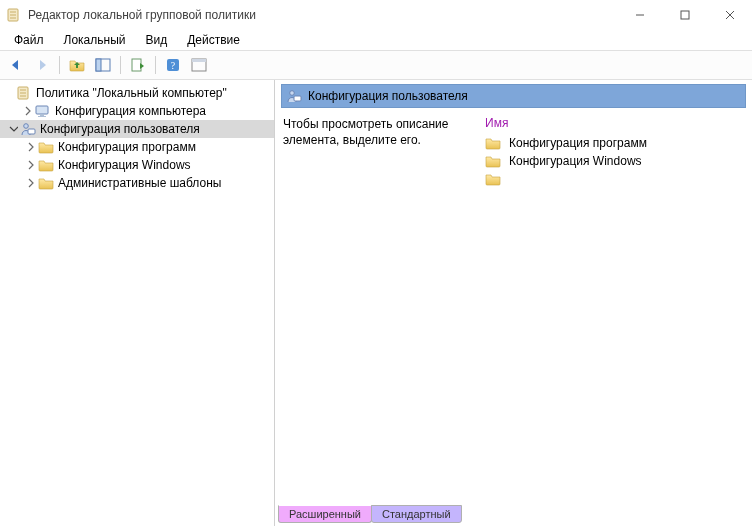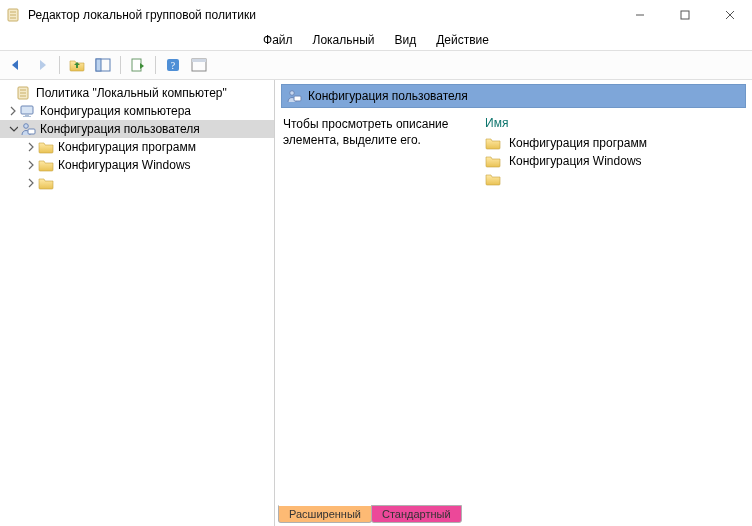--- a/index.html
+++ b/index.html
@@ -23,37 +23,36 @@
     background: #fff;
     color: #555;
   }
   .titlebar .app-icon {
     width: 16px; height: 16px;
     margin-right: 6px;
   }
   .titlebar .title-text {
     flex: 1;
     font-size: 12px;
-    color: #000000;
+    color: #404040;
   }
   .win-controls { display: flex; }
   .win-btn {
     width: 45px; height: 28px;
     display: flex; align-items: center; justify-content: center;
     color: #555; font-size: 13px;
   }
 
   
   .menubar {
     height: 20px;
     display: flex;
     align-items: center;
     padding: 0 4px;
     gap: 0;
-    justify-content: center;
   }
   .menuitem {
     padding: 2px 10px;
     color: #000;
   }
 
   
   .toolbar {
     height: 28px;
     display: flex;
@@ -137,21 +136,21 @@
     padding: 0 6px 0 2px;
     color: #000;
     line-height: 1.35;
   }
   .list-col {
     flex: 1;
     padding-left: 4px;
   }
   .list-header {
     padding: 0 2px 4px 2px;
-    color: #0f766e;
+    color: #a21caf;
   }
   .list-item {
     display: flex;
     align-items: center;
     height: 18px;
     gap: 4px;
     padding: 0 2px;
     white-space: nowrap;
   }
 
@@ -160,30 +159,30 @@
     height: 22px;
     display: flex;
     align-items: flex-start;
     padding: 0 4px;
     border-top: 1px solid #fff;
   }
   .tab {
     padding: 2px 10px;
     border: 1px solid #b0b0b0;
     border-top: 1px solid #b0b0b0;
-    background: #ec4899;
+    background: #c4b5fd;
     position: relative;
     top: -1px;
     font-size: 11px;
     color: #333;
     border-radius: 0 0 3px 3px;
     margin-left: -1px;
   }
   .tab.active {
-    background: #fdba74;
+    background: #f0abfc;
     border-top-color: #fff;
   }
 
   svg { display: block; }
 </style>
 </head>
 <body>
 
 <svg width="0" height="0" style="position:absolute">
   <defs>
@@ -299,21 +298,21 @@
     <div class="tree-row" style="padding-left:2px">
       <span class="tree-toggle"></span>
       <span class="tree-icon">
           <svg width="16" height="16">
             <use href="#scroll-icon"></use>
           </svg>
         </span>
       <span class="tree-label">Политика "Локальный компьютер"</span>
     </div>
 
-    <div class="tree-row" style="padding-left:6px">
+    <div class="tree-row" style="padding-left:21px">
       <span class="tree-toggle">
         <svg width="10" height="10">
             <path d="M3 1l4 4-4 4" fill="none" stroke="#6a6a6a" stroke-width="1.2"></path>
           </svg>
       </span>
       <span class="tree-icon">
           <svg width="16" height="16">
             <use href="#pc-cfg-icon"></use>
           </svg>
         </span>
@@ -366,20 +365,21 @@
       <span class="tree-toggle">
         <svg width="10" height="10">
             <path d="M3 1l4 4-4 4" fill="none" stroke="#6a6a6a" stroke-width="1.2"></path>
           </svg>
       </span>
       <span class="tree-icon">
           <svg width="16" height="16">
             <use href="#folder-closed"></use>
           </svg>
         </span>
+      <span class="tree-label">Административные шаблоны</span>
     </div>
   </div>
 
   <div class="content-pane">
     <div class="content-body">
 
       <div class="header-band">
         <span>
             <svg width="16" height="16">
               <use href="#user-cfg-icon"></use>

